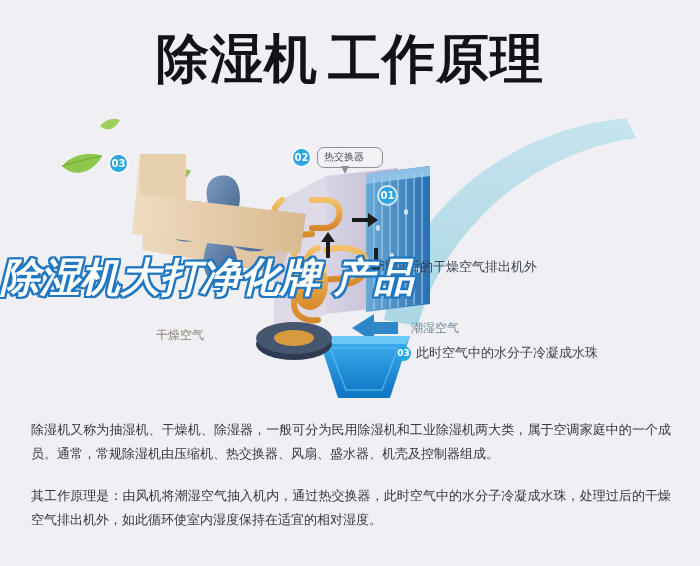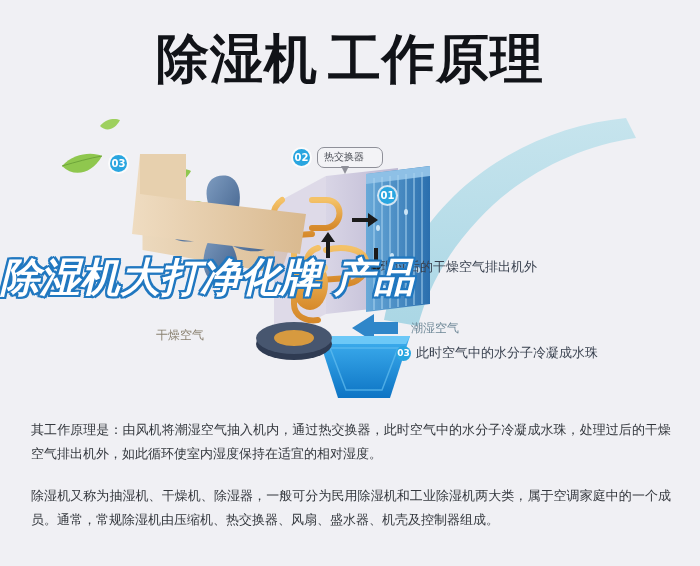--- a/index.html
+++ b/index.html
@@ -301,17 +301,17 @@
   </div>
   <div class="step step-03">
     <span class="sb">03</span><span>此时空气中的水分子冷凝成水珠</span>
   </div>
 
   <div class="overlay">
     <span class="ol-line">除湿机大打净化牌 产品</span>
   </div>
 
   <div class="body-text">
+    <p class="para">除湿机又称为抽湿机、干燥机、除湿器，一般可分为民用除湿机和工业除湿机两大类，属于空调家庭中的一个成员。通常，常规除湿机由压缩机、热交换器、风扇、盛水器、机壳及控制器组成。</p>
     <p class="para">其工作原理是：由风机将潮湿空气抽入机内，通过热交换器，此时空气中的水分子冷凝成水珠，处理过后的干燥空气排出机外，如此循环使室内湿度保持在适宜的相对湿度。</p>
-    <p class="para">除湿机又称为抽湿机、干燥机、除湿器，一般可分为民用除湿机和工业除湿机两大类，属于空调家庭中的一个成员。通常，常规除湿机由压缩机、热交换器、风扇、盛水器、机壳及控制器组成。</p>
   </div>
 
 </div>
 
 </body></html>

